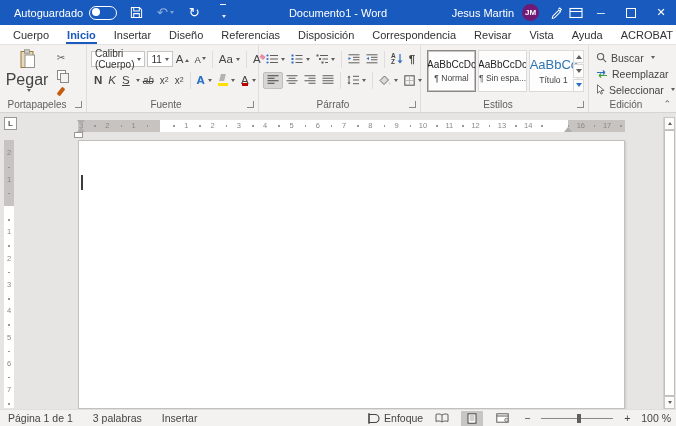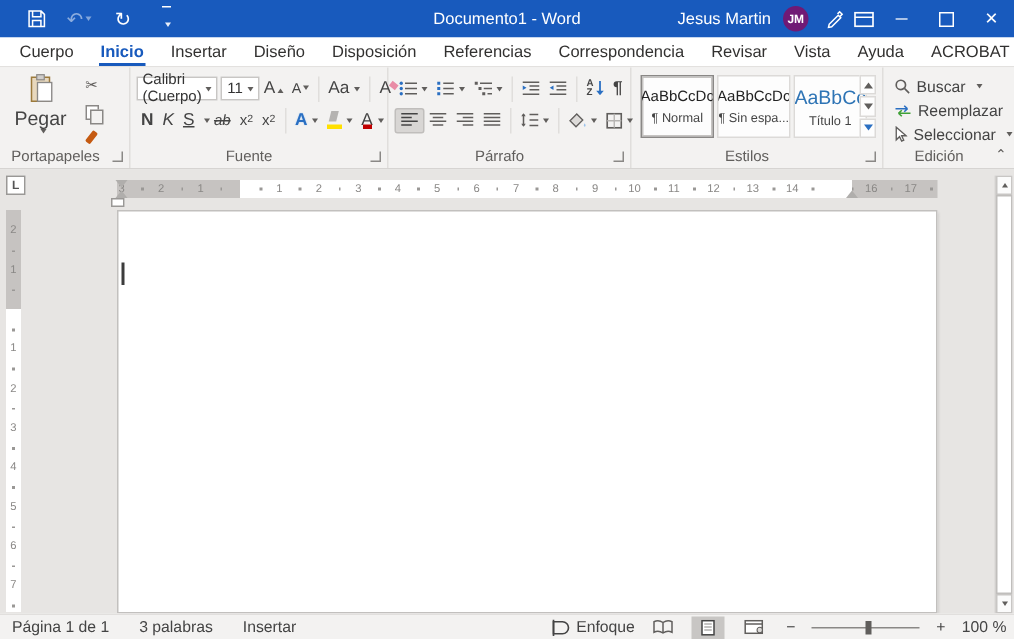--- a/index.html
+++ b/index.html
@@ -46,21 +46,21 @@
   .clr-a{position:relative;} .clr-a::after{content:"";position:absolute;left:1px;right:1px;bottom:0;height:3px;background:#c00000;}
   .hl-pen{display:inline-block;position:relative;width:10px;height:12px;}
   .hl-pen .nib{position:absolute;left:2px;top:0;width:5px;height:7px;background:#b5b3b1;transform:skewX(-14deg);}
   .hl-pen .bar{position:absolute;left:0;bottom:0;width:10px;height:3px;background:#ffe000;}
   .clear-a{position:relative;} .clear-a::after{content:"";position:absolute;right:-4px;top:2px;width:5px;height:4px;background:#e98ca6;transform:rotate(38deg);}
   .supmk{font-size:7px;vertical-align:super;line-height:0;} .submk{font-size:7px;vertical-align:sub;line-height:0;}
   .caret-up{display:inline-block;width:0;height:0;border-left:2.5px solid transparent;border-right:2.5px solid transparent;border-bottom:3px solid #605e5c;margin-left:1px;vertical-align:top;margin-top:2px;}
   .caret-dn{display:inline-block;width:0;height:0;border-left:2.5px solid transparent;border-right:2.5px solid transparent;border-top:3px solid #605e5c;margin-left:1px;vertical-align:bottom;margin-bottom:2px;}
   
   .paste{position:absolute;left:8px;top:4px;width:38px;height:50px;display:flex;flex-direction:column;align-items:center;border-radius:2px;}
-  .paste .lbl{font-size:13px;color:#444;margin-top:2px;}
+  .paste .lbl{font-size:16px;color:#444;margin-top:2px;}
   .clip-col{position:absolute;left:52px;top:5px;display:flex;flex-direction:column;gap:2px;}
   .clip-col .b{width:18px;height:15px;padding:0;}
   .copy-ic{position:relative;display:inline-block;width:7px;height:8px;border:1px solid #8a8886;background:#fff;}
   .copy-ic::after{content:"";position:absolute;left:2px;top:2px;width:7px;height:8px;border:1px solid #8a8886;background:#f3f2f1;}
   .brush-ic{display:inline-block;width:4px;height:9px;background:#c55a11;transform:rotate(38deg);border-radius:1px;}
   
   #style-cards{position:absolute;left:7px;top:5px;display:flex;gap:2px;}
   .card{width:49px;height:42px;background:#fdfdfd;border:1px solid #dcdad8;box-sizing:border-box;display:flex;flex-direction:column;align-items:center;justify-content:center;overflow:hidden;}
   .card.sel{border:1px solid #8a8886;box-shadow:inset 0 0 0 1px #c6c4c2;}
   .card .sample{font-size:10px;color:#222;white-space:nowrap;}
@@ -114,20 +114,26 @@
   .zbtn{width:12px;text-align:center;}
   svg{display:block;}
 </style>
 </head>
 <body>
 
 <div class="app">
 
   <div class="titlebar">
     <div class="qat">
+      <span class="autosave">
+        <span>Autoguardado</span>
+        <span class="toggle">
+            <span class="knob"></span>
+          </span>
+      </span>
       <span class="qbtn">
         <svg width="13" height="13" viewBox="0 0 14 14">
             <path fill="none" stroke="#fff" stroke-width="1.1" d="M1.5 1.5h8.6l2.4 2.4v8.6H1.5z M4 1.8v3.7h6V1.8 M4 12.3V8.2h6v4.1"></path>
           </svg>
       </span>
       <span class="qbtn dim">↶<span class="ddw"></span></span>
       <span class="qbtn">↻</span>
       <span class="qbtn">
           <span style="border-top:1px solid #fff;padding-top:1px;"><span class="ddw"></span></span>
         </span>
@@ -154,22 +160,22 @@
       <span class="winbtn">✕</span>
     </div>
   </div>
 
   <div class="tabrow">
     <div id="tabs">
         <span class="tab">Cuerpo</span>
         <span class="tab active">Inicio</span>
         <span class="tab">Insertar</span>
         <span class="tab">Diseño</span>
+        <span class="tab">Referencias</span>
         <span class="tab">Disposición</span>
-        <span class="tab">Referencias</span>
         <span class="tab">Correspondencia</span>
         <span class="tab">Revisar</span>
         <span class="tab">Vista</span>
         <span class="tab">Ayuda</span>
         <span class="tab">ACROBAT</span>
       </div>
 
     <span style="flex:1"></span>
 
   </div>

